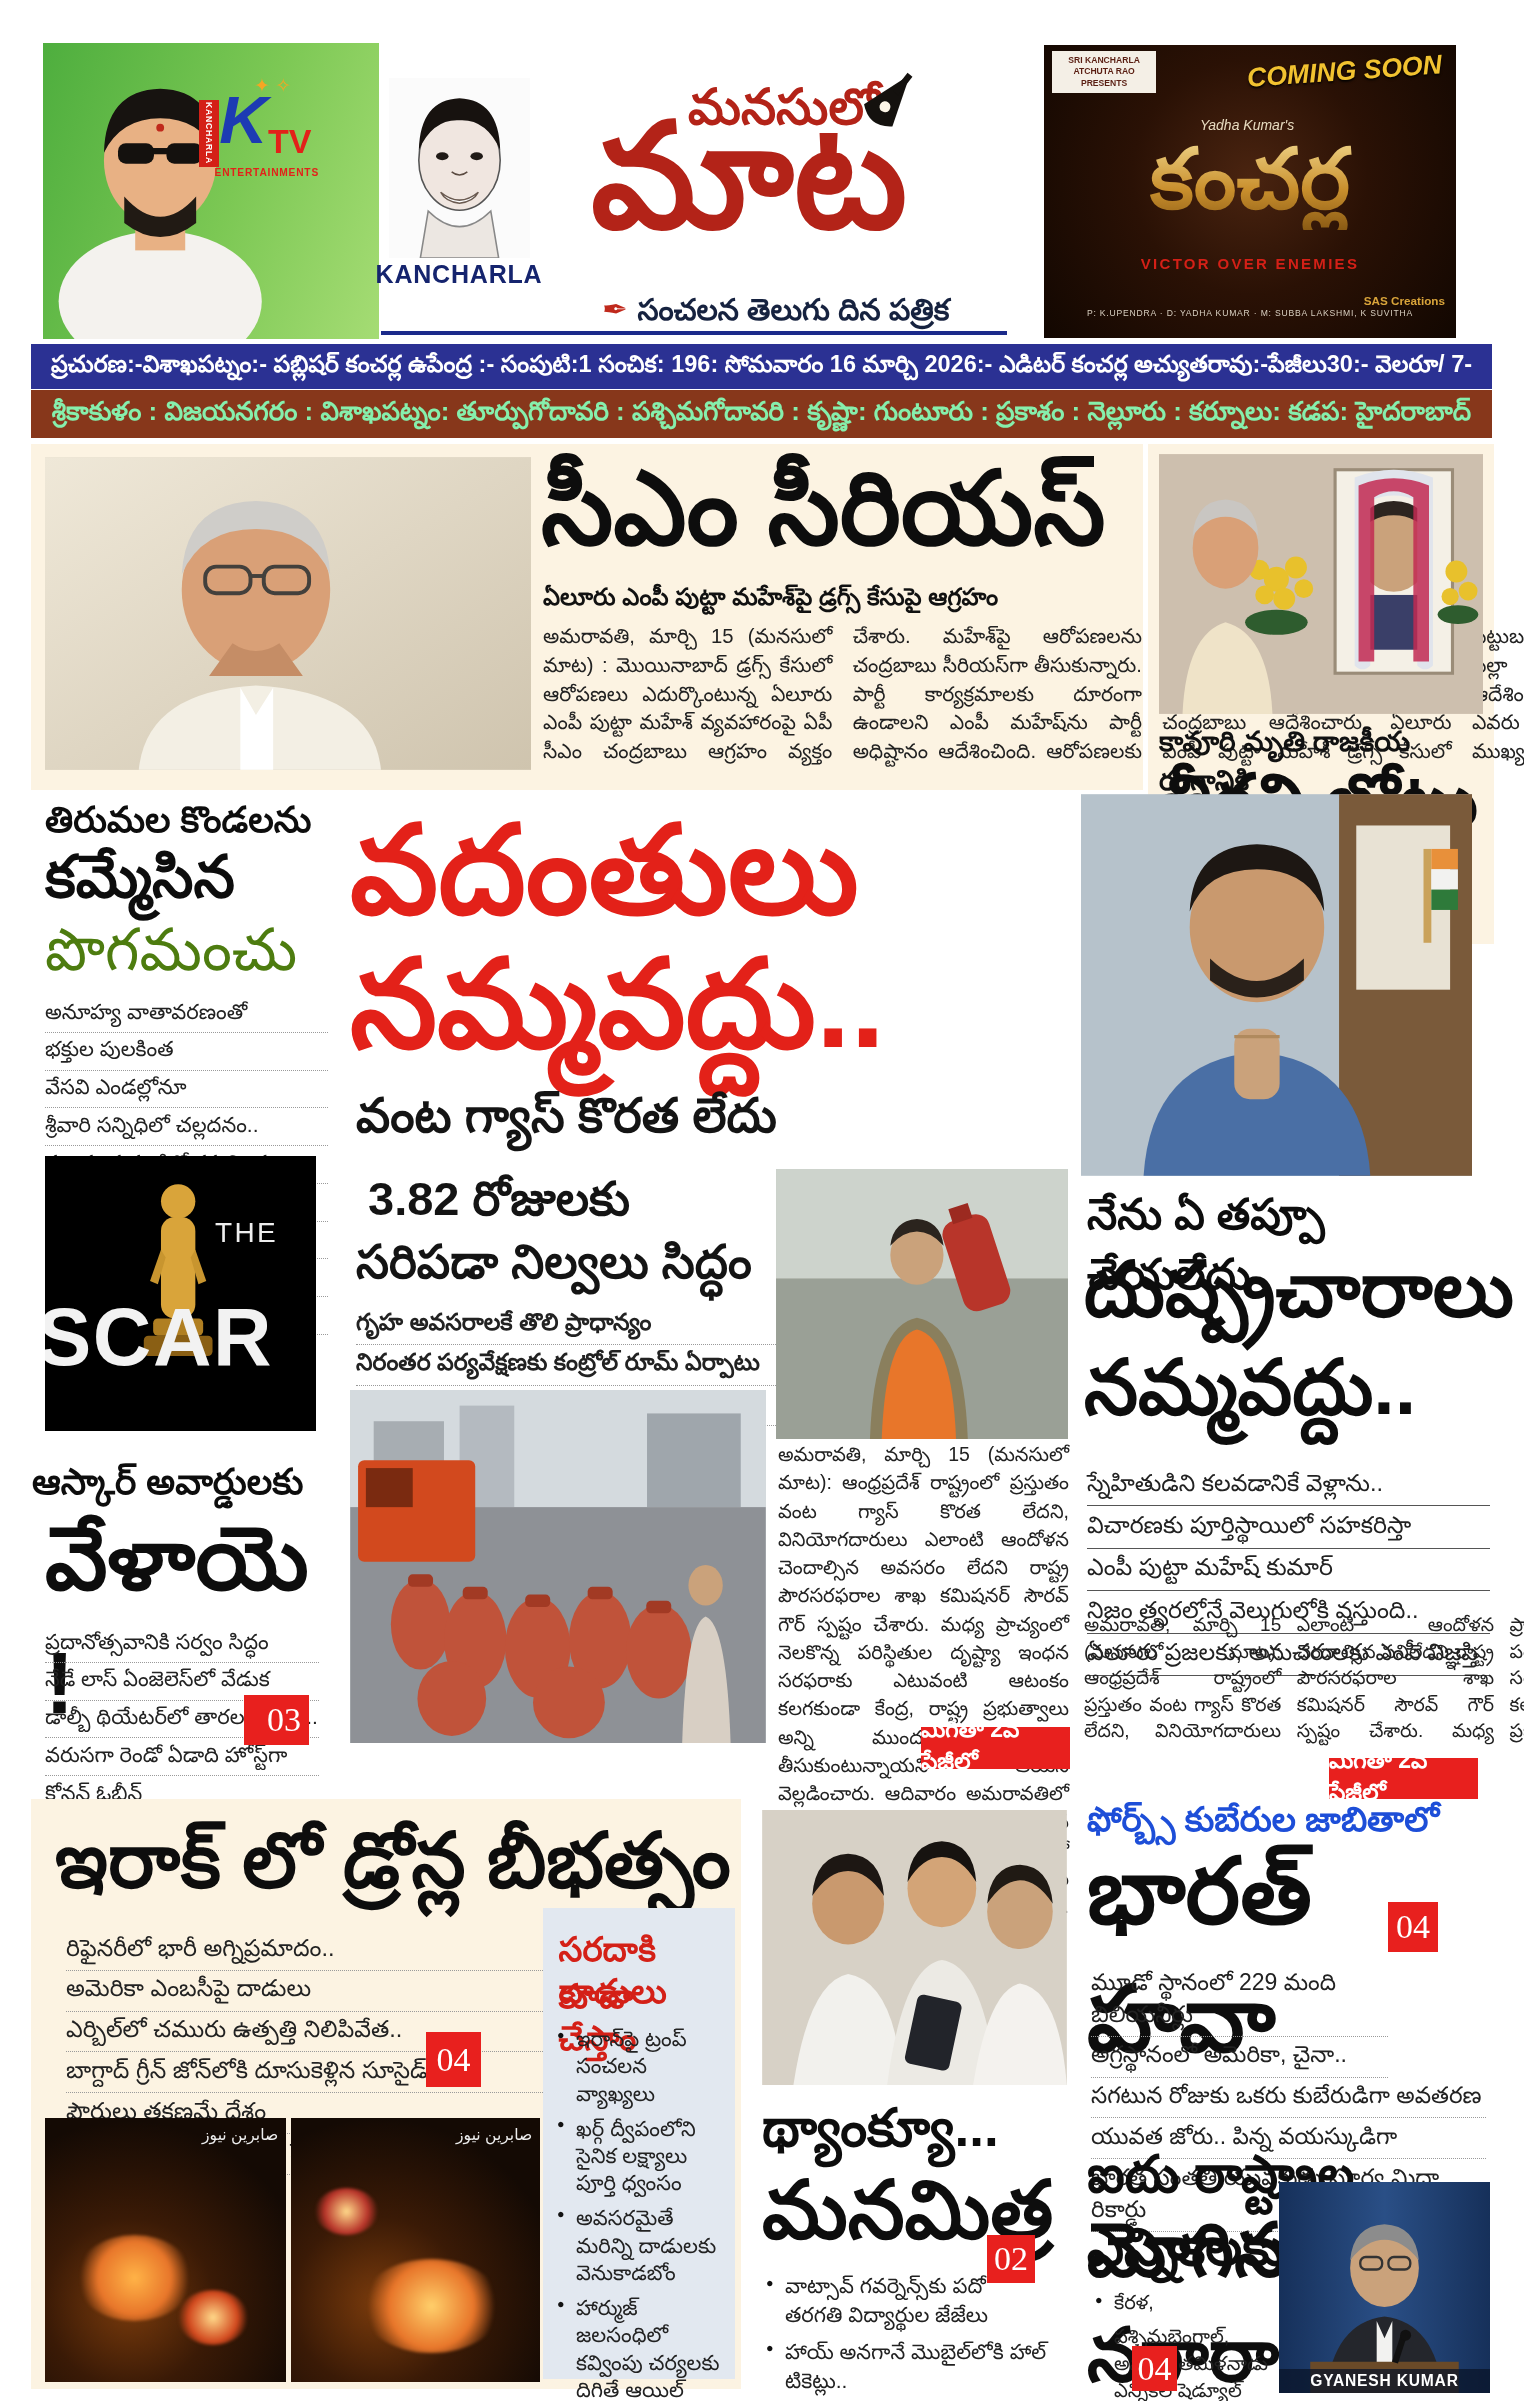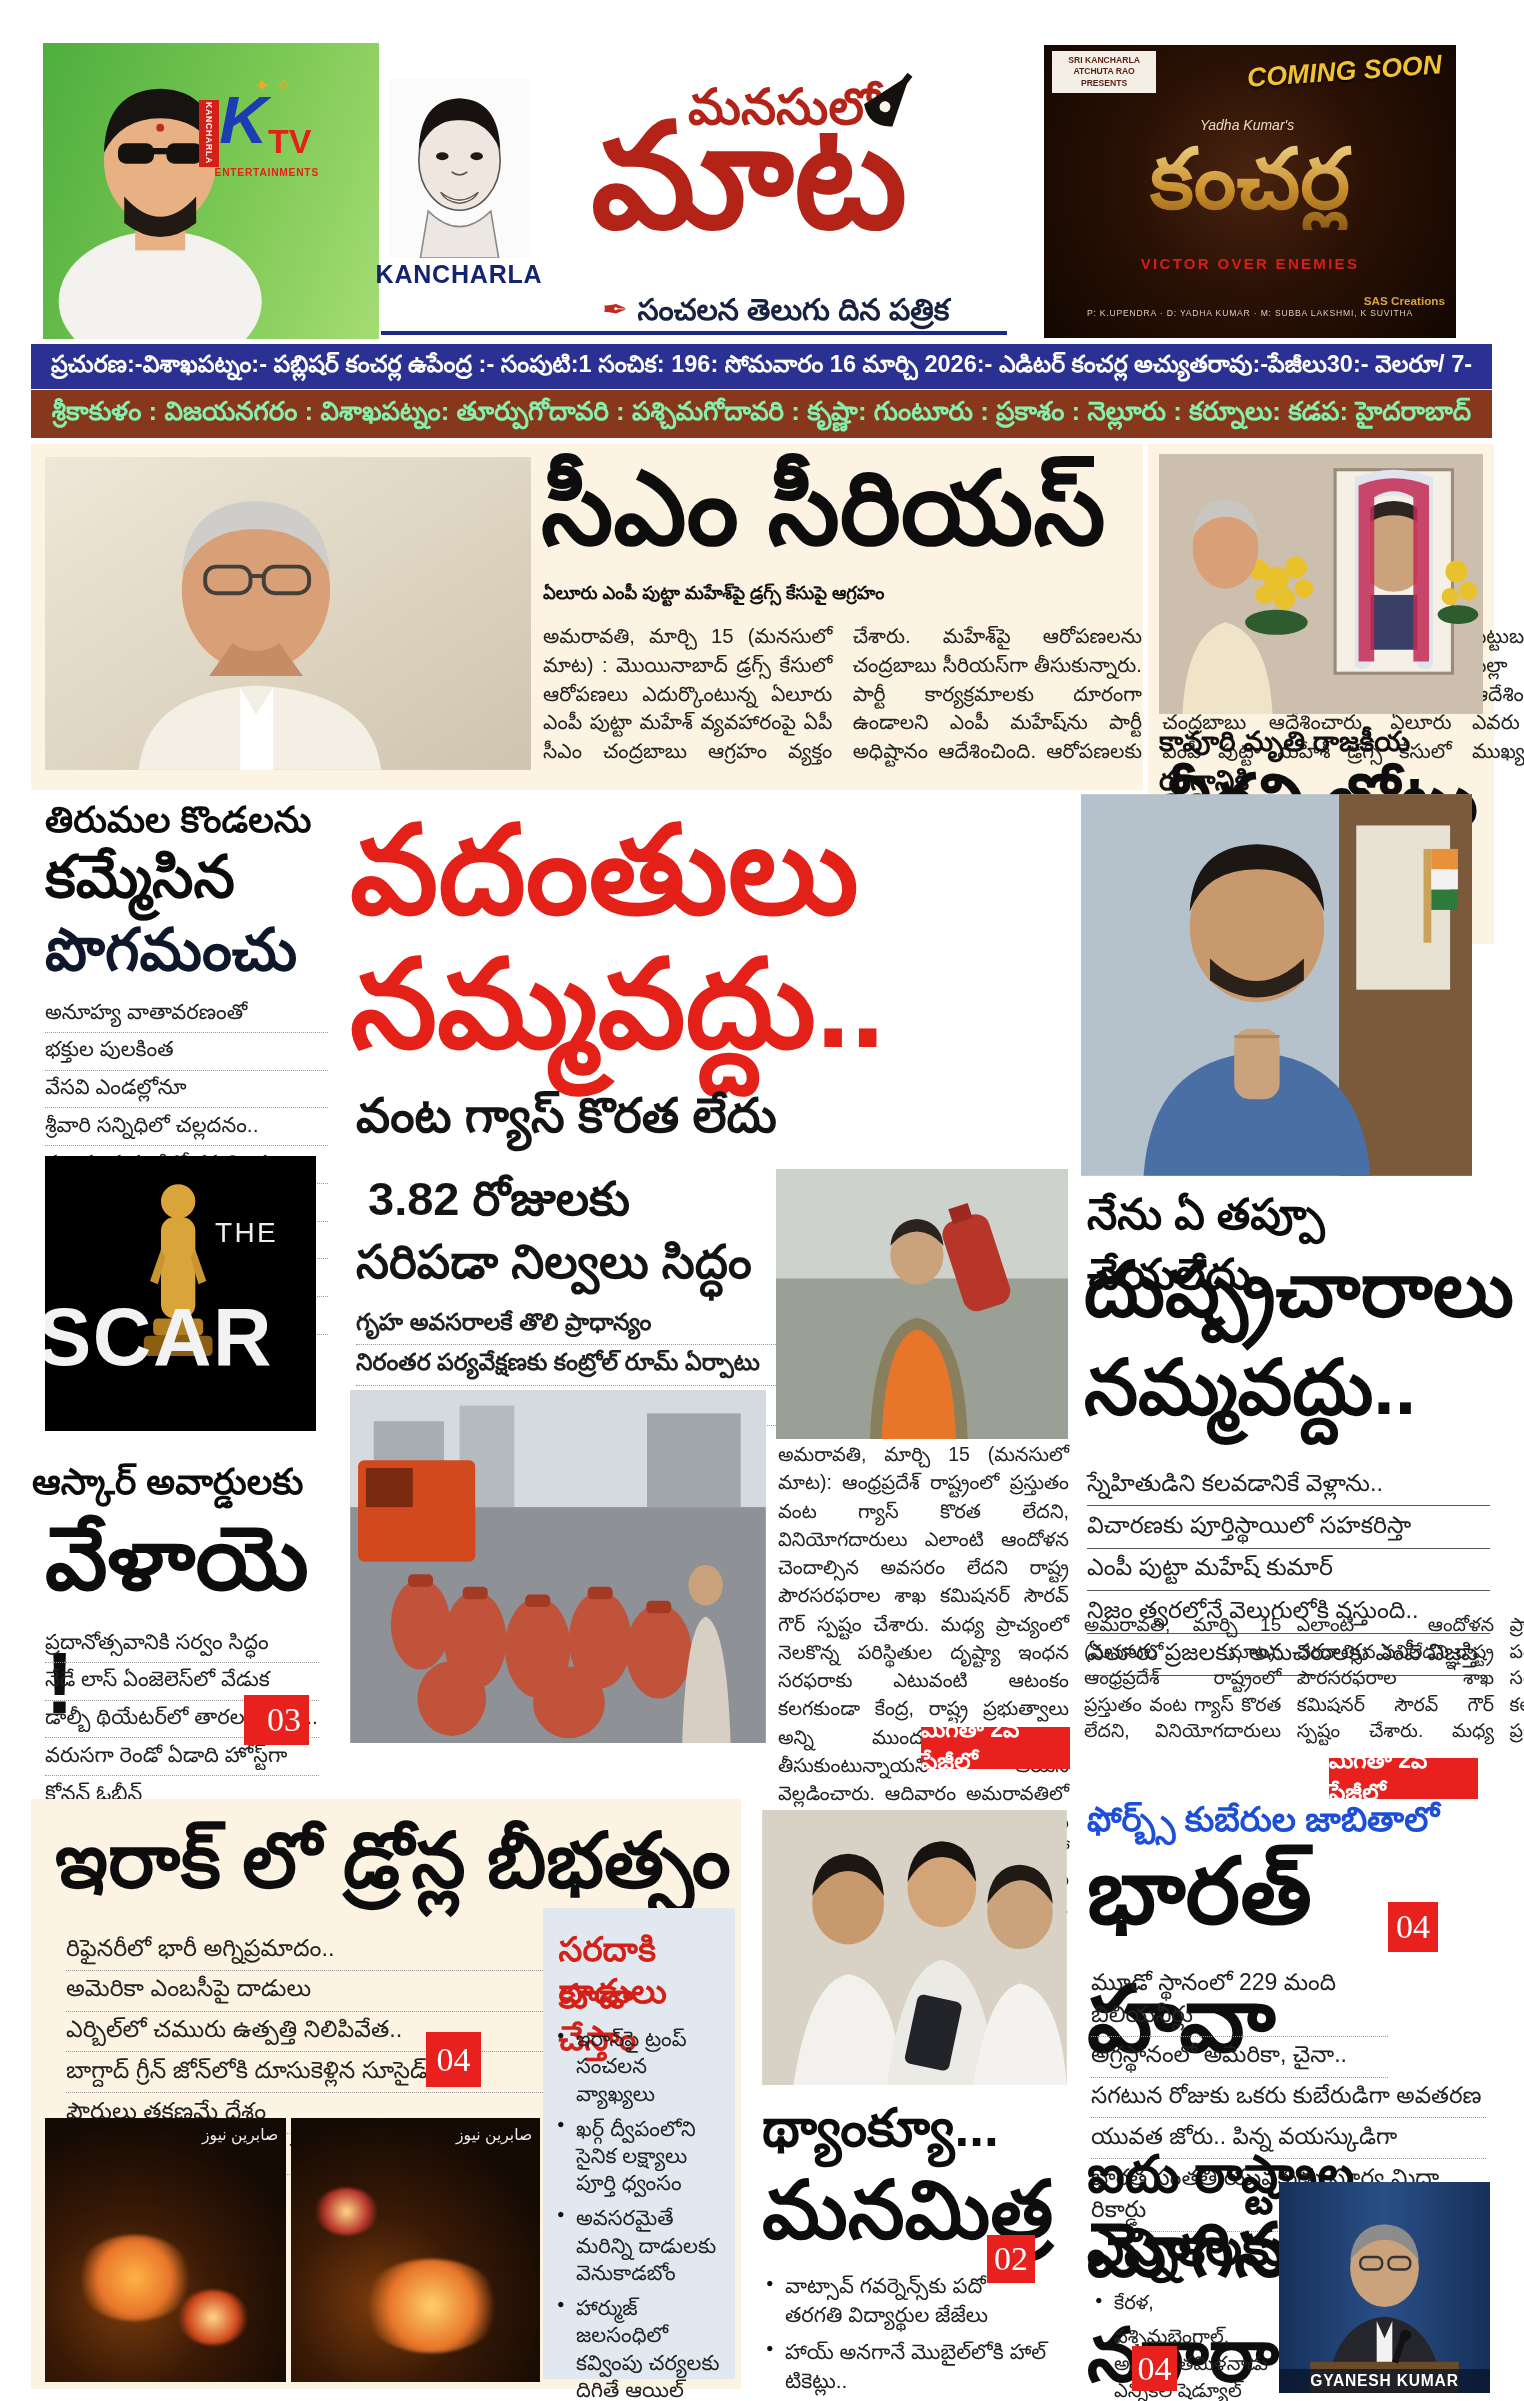--- a/index.html
+++ b/index.html
@@ -36,33 +36,33 @@
   
   .info-bar{left:31px;top:344px;width:1461px;height:45px;background:#2b3193;color:#fff;display:flex;align-items:center;justify-content:center;
             font-size:23.5px;font-weight:600;}
   .cities-bar{left:31px;top:390px;width:1461px;height:48px;background:#87371b;color:#86efac;display:flex;align-items:center;justify-content:center;
             font-size:26px;font-weight:700;}
   
   .lead-bg{left:31px;top:444px;width:1112px;height:346px;background:#fcf3e2;}
   .lead-bg-r{left:1148px;top:444px;width:346px;height:500px;background:#fcf3e2;}
   .lead-photo{left:45px;top:457px;width:486px;height:313px;}
   .lead-headline{left:541px;top:452px;width:618px;font-size:103px;font-weight:900;color:#0d0d0d;line-height:1.1;}
-  .lead-kicker{left:543px;top:583px;width:547px;font-size:18px;font-weight:800;color:#111;}
+  .lead-kicker{left:543px;top:583px;width:547px;font-size:24px;font-weight:800;color:#111;}
   .lead-body{left:543px;top:622px;width:599px;height:163px;column-count:2;column-gap:20.3px;
              font-size:20.3px;line-height:1.42;color:#222;text-align:justify;}
   .kav-photo{left:1159px;top:454px;width:324px;height:260px;}
   .kav-kicker{left:1159px;top:726px;width:328px;font-size:28px;font-weight:800;color:#111;}
   .kav-headline{left:1156px;top:757px;width:336px;font-size:72px;font-weight:900;color:#0d0d0d;line-height:1.2;}
   .kav-byline{left:1162px;top:860px;width:203px;font-size:26.6px;font-weight:800;color:#111;line-height:1.5;}
   .pagebox{background:#e8201e;color:#fff;font-family:"Liberation Serif",serif;display:flex;align-items:center;justify-content:center;font-size:34px;}
   .pg-kav{left:1323px;top:860px;width:50px;height:50px;}
   
   .tir-l1{left:45px;top:799px;width:289px;font-size:36px;font-weight:900;color:#0d0d0d;}
   .tir-l2{left:45px;top:843px;width:289px;font-size:59px;font-weight:900;color:#0d0d0d;}
-  .tir-l3{left:45px;top:916px;width:297px;font-size:59px;font-weight:700;color:#0f172a;}
+  .tir-l3{left:45px;top:916px;width:297px;font-size:59px;font-weight:400;color:#4d7c0f;}
   .tir-bullets{left:45px;top:995px;width:283px;font-size:21px;color:#222;}
   .uline-dot > div{border-bottom:1.6px dotted #9a9a9a;padding:4.7px 0 3.1px 0;}
   .uline-solid > div{border-bottom:1.6px solid #555;padding:5.5px 0 3.9px 0;}
   
   .oscar-img{left:45px;top:1156px;width:271px;height:275px;background:#000;overflow:hidden;}
   .oscar-the{position:absolute;right:38px;top:61px;color:#eee;font-size:28px;letter-spacing:2.3px;}
   .oscar-scar{position:absolute;left:-7.8px;bottom:47px;color:#f2f2f2;font-size:81px;font-weight:700;letter-spacing:1.6px;}
   .osc-kick{left:32px;top:1461px;width:297px;font-size:36px;font-weight:900;color:#0d0d0d;}
   .osc-head{left:45px;top:1508px;width:297px;font-size:88px;font-weight:900;color:#0d0d0d;}
   .osc-bullets{left:45px;top:1625px;width:274px;font-size:21px;color:#222;}

